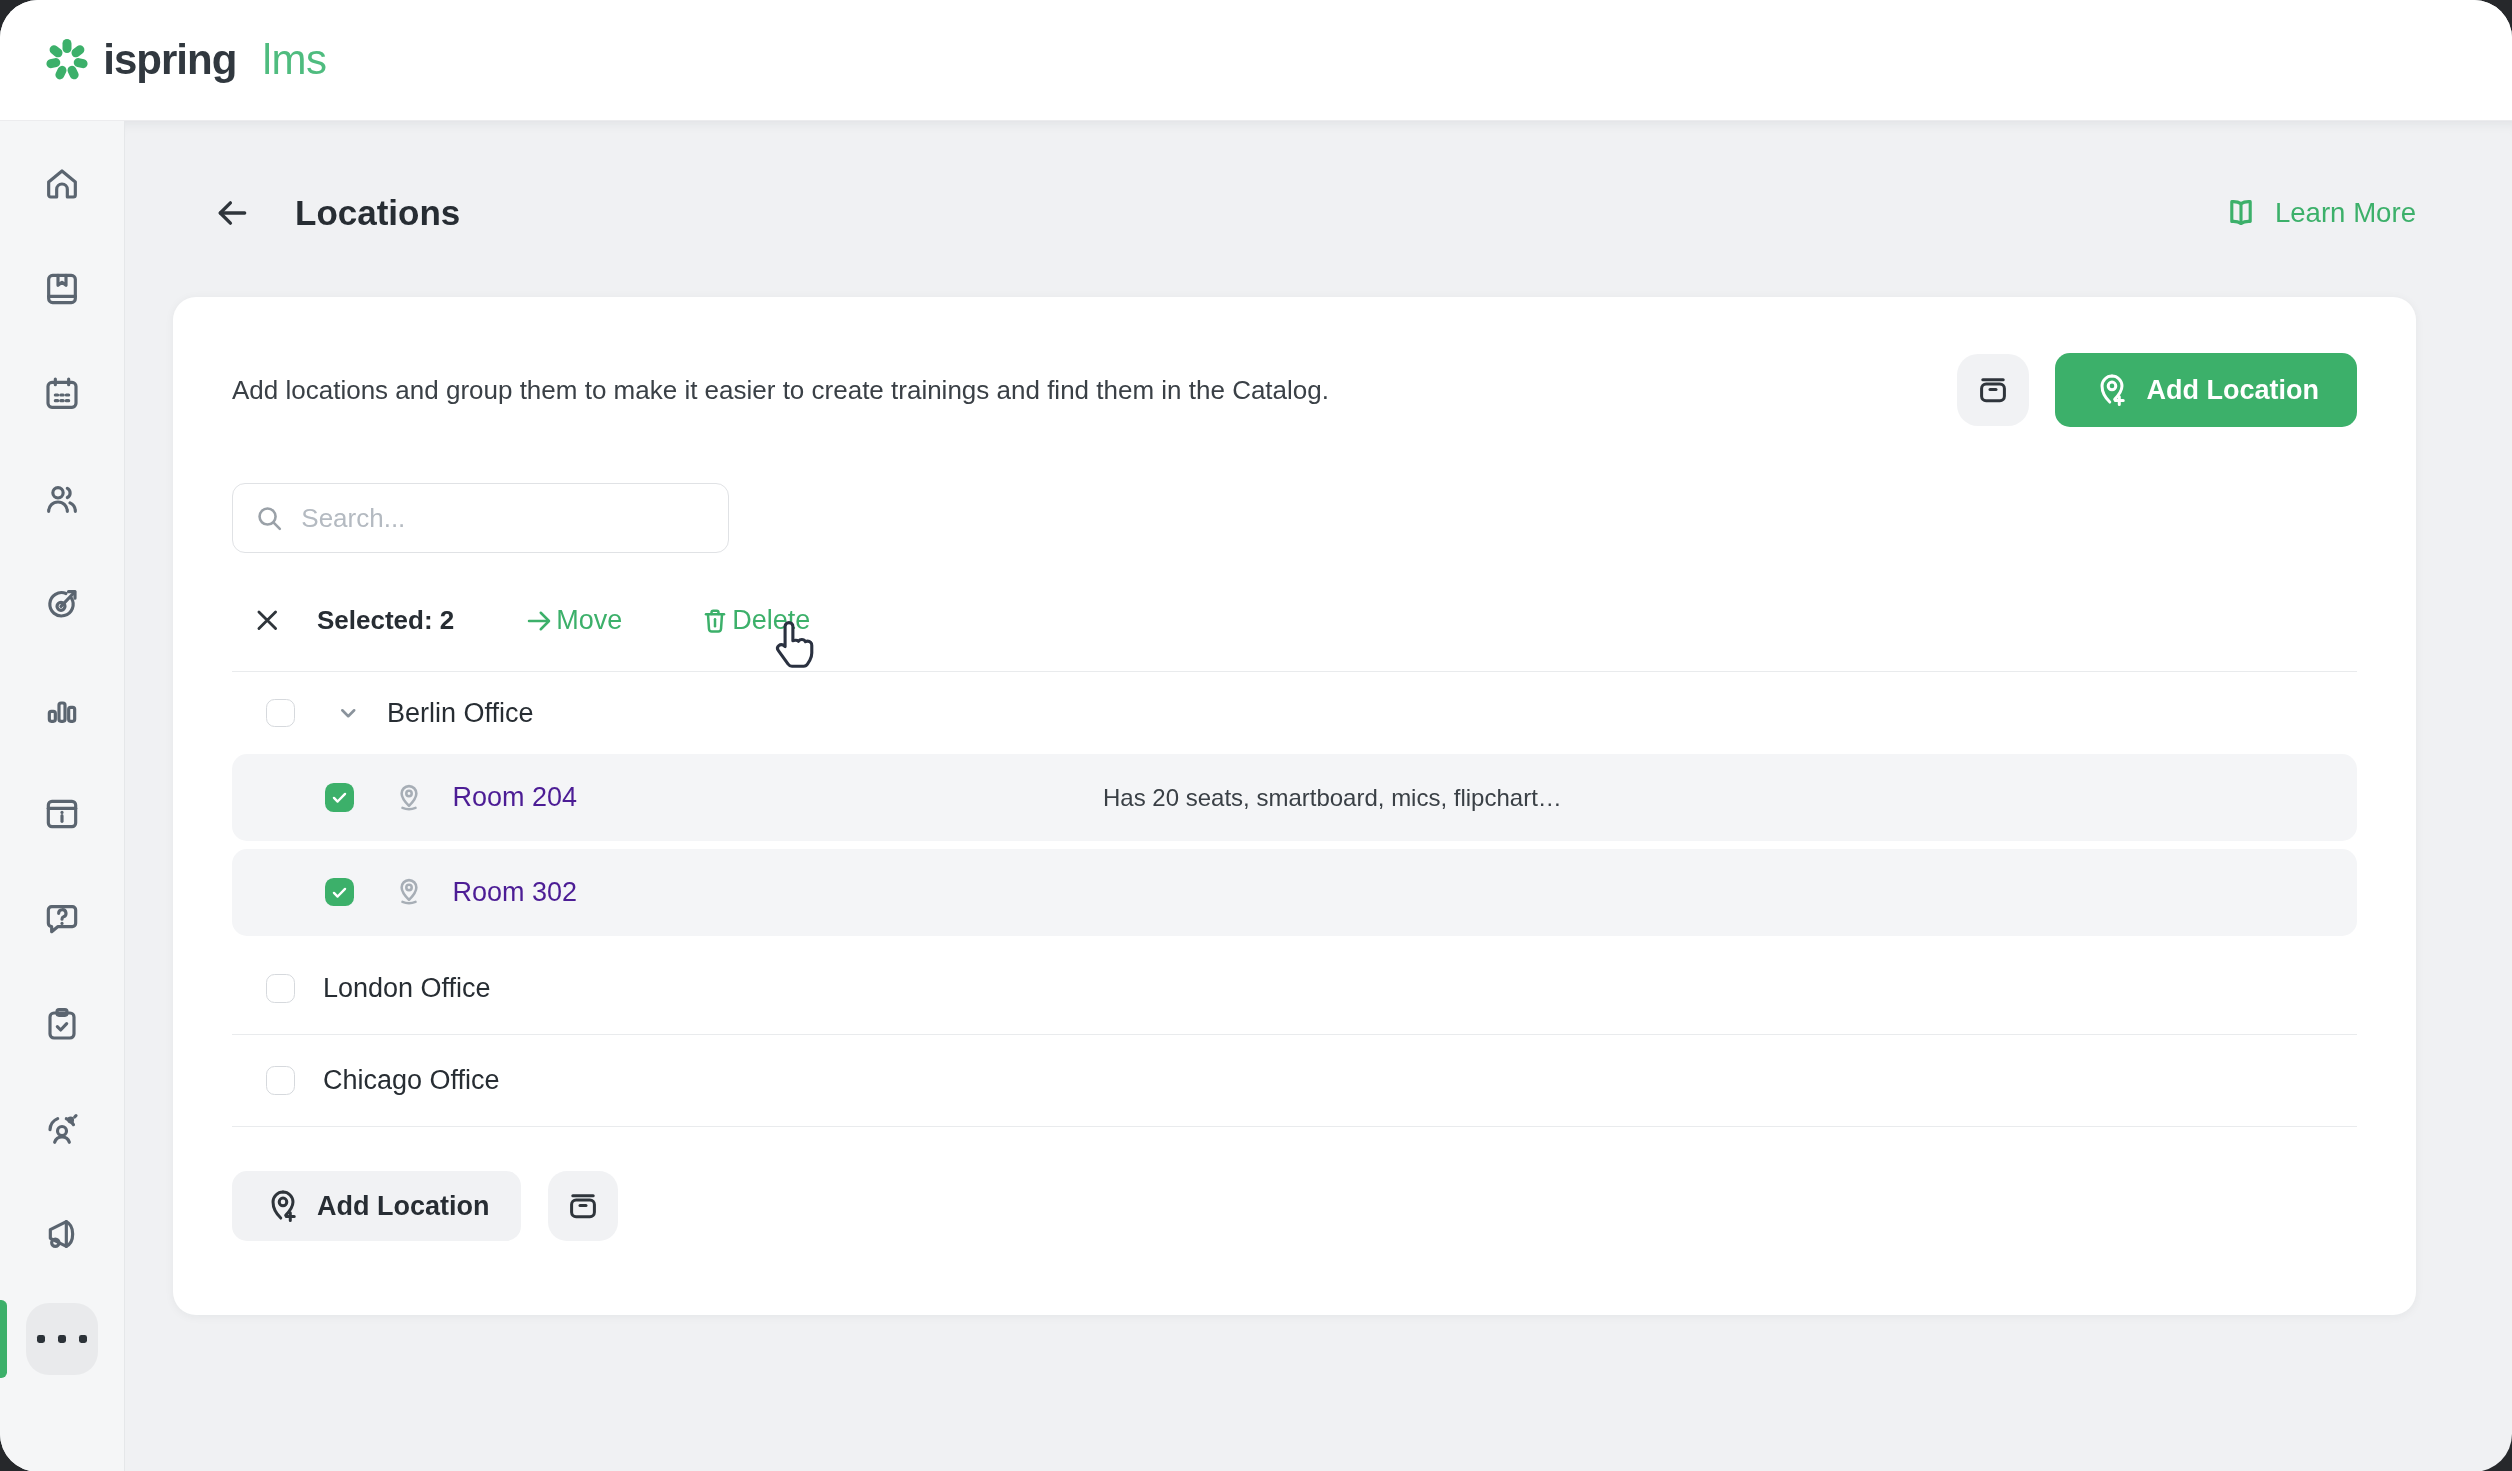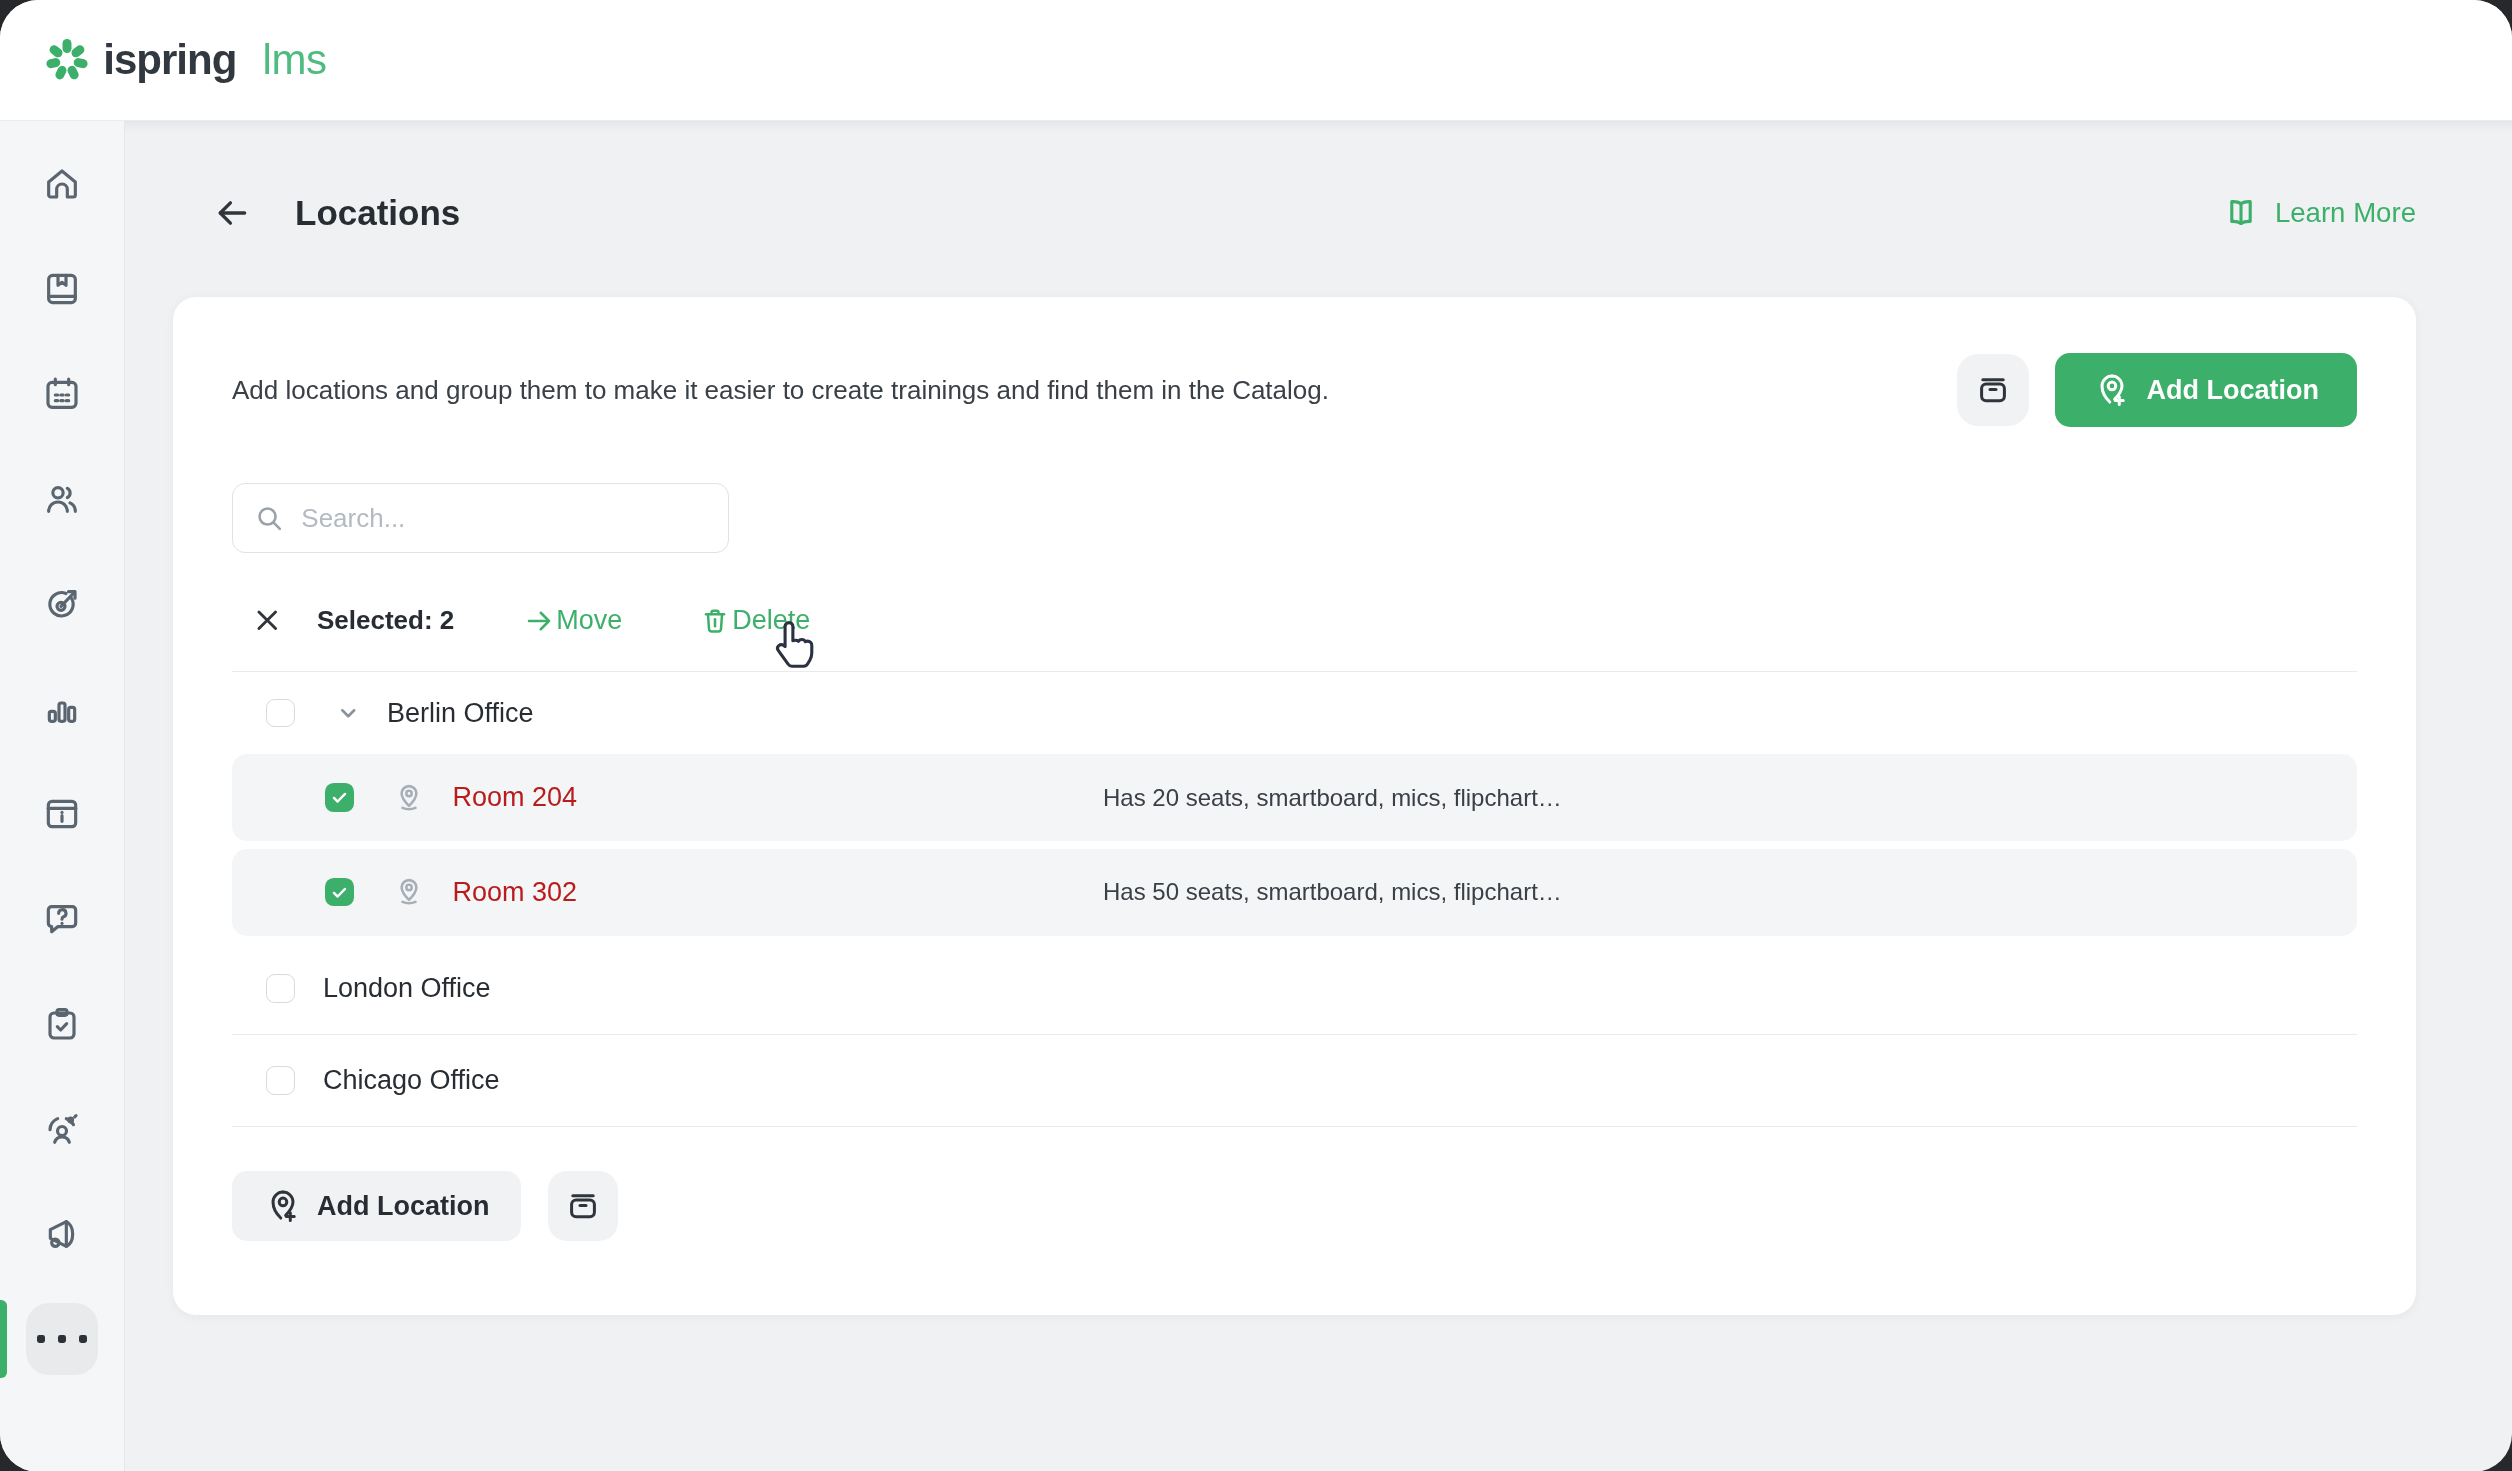--- a/index.html
+++ b/index.html
@@ -61,21 +61,21 @@
   .checkbox.checked svg{width:19px;height:19px;stroke:#fff;stroke-width:3;fill:none;stroke-linecap:round;stroke-linejoin:round;}
 
   .group-row{height:82px;display:flex;align-items:center;padding-left:34px;cursor:pointer;}
   .chev{margin-left:39px;width:28.5px;height:28.5px;cursor:pointer;}
   .chev svg{width:28.5px;height:28.5px;stroke:#8a939c;stroke-width:2.2;fill:none;stroke-linecap:round;stroke-linejoin:round;}
   .row-label{margin-left:25px;font-size:27px;color:#272d33;}
 
   .room-row{position:relative;height:87px;background:#f4f5f7;border-radius:15px;margin-bottom:7.6px;display:flex;align-items:center;padding-left:93px;cursor:pointer;}
   .pin{margin-left:38px;width:34px;height:34px;}
   .pin svg{width:34px;height:34px;stroke:#a7aeb6;stroke-width:1.8;fill:none;stroke-linecap:round;stroke-linejoin:round;}
-  .room-label{margin-left:27px;font-size:27px;color:#b91c1c;}
+  .room-label{margin-left:27px;font-size:27px;color:#4c1d95;}
   .room-desc{position:absolute;left:871px;font-size:24px;color:#3a4046;}
 
   .simple-row{height:91px;display:flex;align-items:center;padding-left:34px;border-bottom:1px solid #e9ebed;cursor:pointer;}
   .simple-row .row-label{margin-left:28.5px;}
 
   .card-footer{margin-top:44px;display:flex;align-items:center;gap:27px;}
   .btn-grey{height:70px;padding:0 32px;border-radius:15px;background:#f1f2f4;display:flex;align-items:center;gap:15px;color:#272d33;font-size:27px;font-weight:700;cursor:pointer;}
   .btn-grey svg{width:38px;height:38px;stroke:#2f353b;stroke-width:1.9;fill:none;stroke-linecap:round;stroke-linejoin:round;}
   .icon-btn.small{width:70px;height:70px;border-radius:19px;}
 
@@ -306,21 +306,20 @@
             </svg>
         </div>
         <div class="pin">
           <svg viewBox="0 0 24 24">
               <path d="M12 3.6 a5.2 5.2 0 0 1 5.2 5.2 c0 3.5-5.2 8.8-5.2 8.8 s-5.2-5.3-5.2-8.8 A5.2 5.2 0 0 1 12 3.6 Z"></path>
               <circle cx="12" cy="8.8" r="1.9"></circle>
               <path d="M7.4 19 a7 3.2 0 0 0 9.2 0"></path>
             </svg>
         </div>
         <span class="room-label">Room 302</span>
-        <span class="room-desc">Has 50 seats, smartboard, mics, flipchart…</span>
       </div>
 
       <div class="simple-row">
         <div class="checkbox"></div>
         <span class="row-label">London Office</span>
       </div>
       <div class="simple-row">
         <div class="checkbox"></div>
         <span class="row-label">Chicago Office</span>
       </div>

